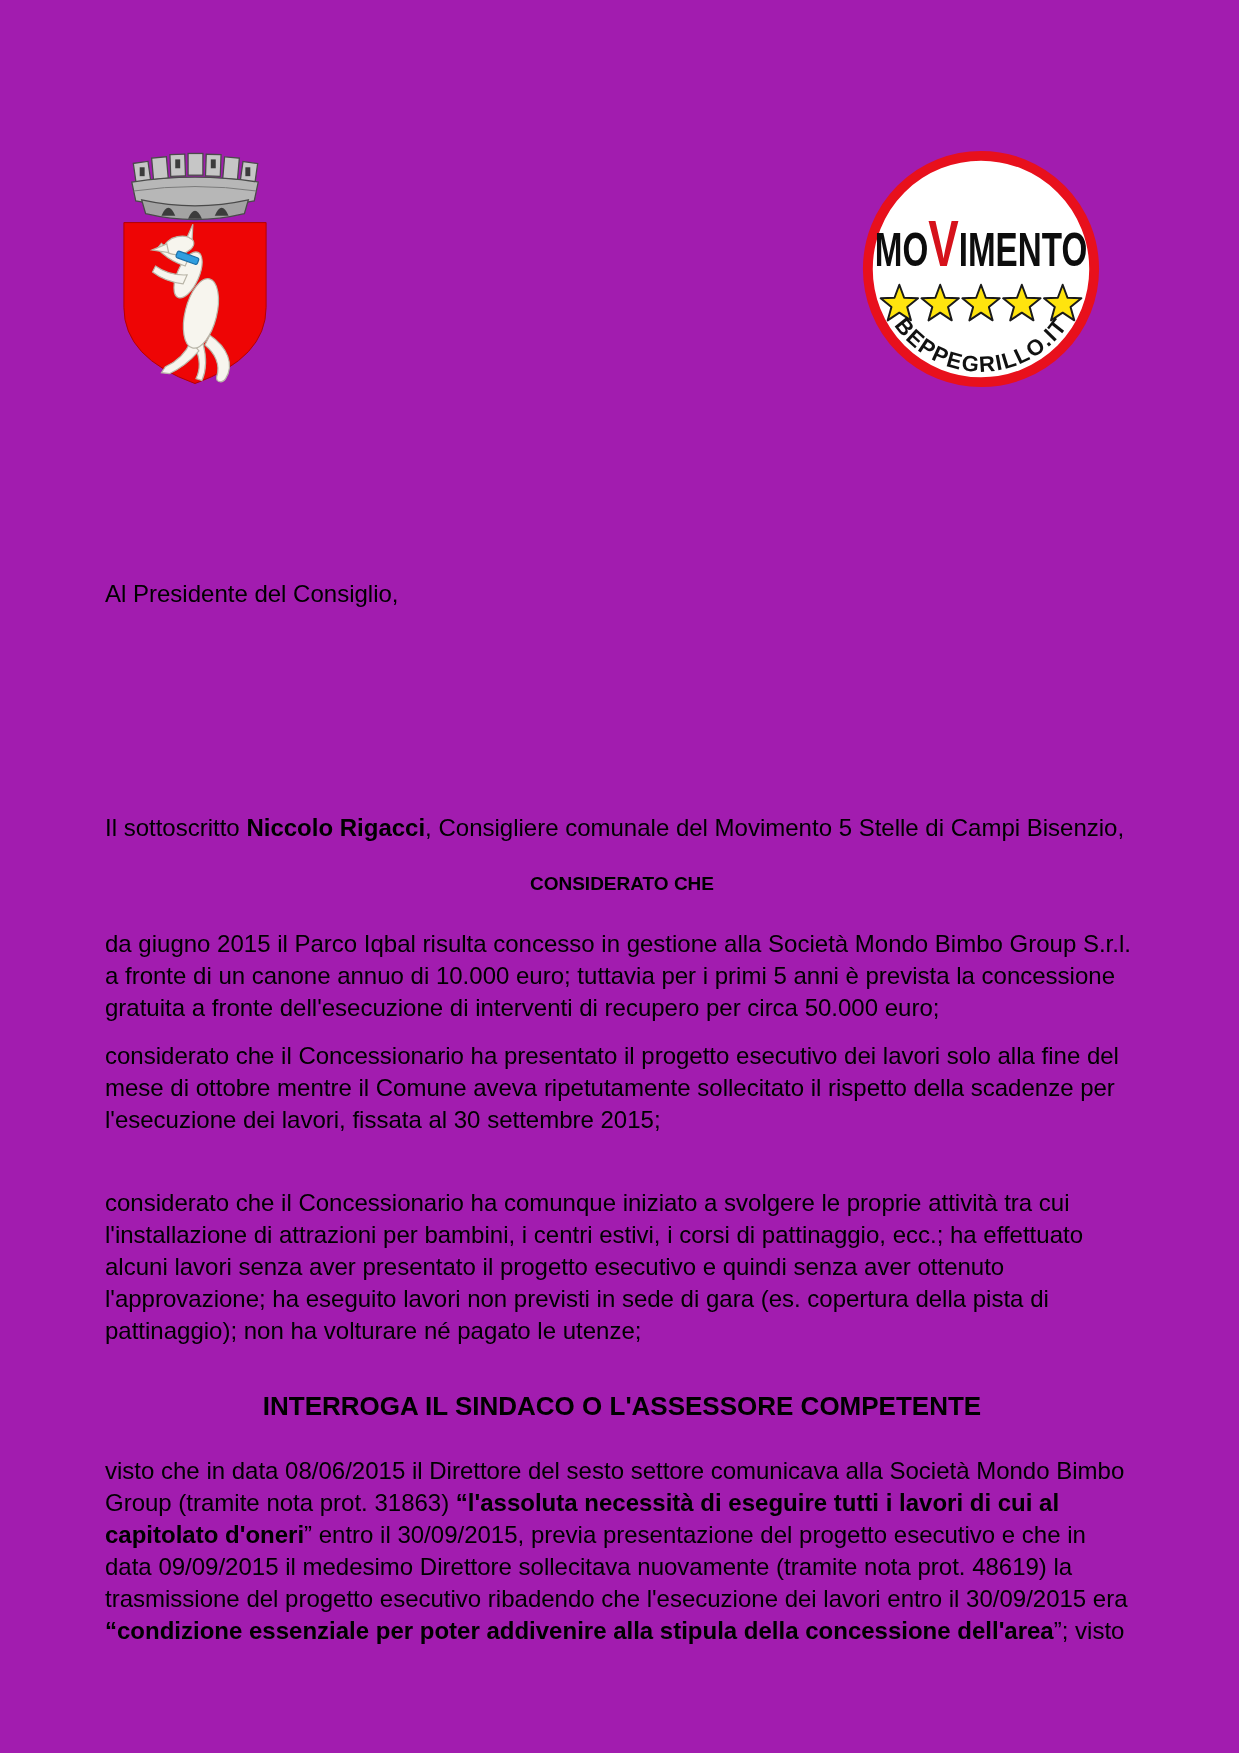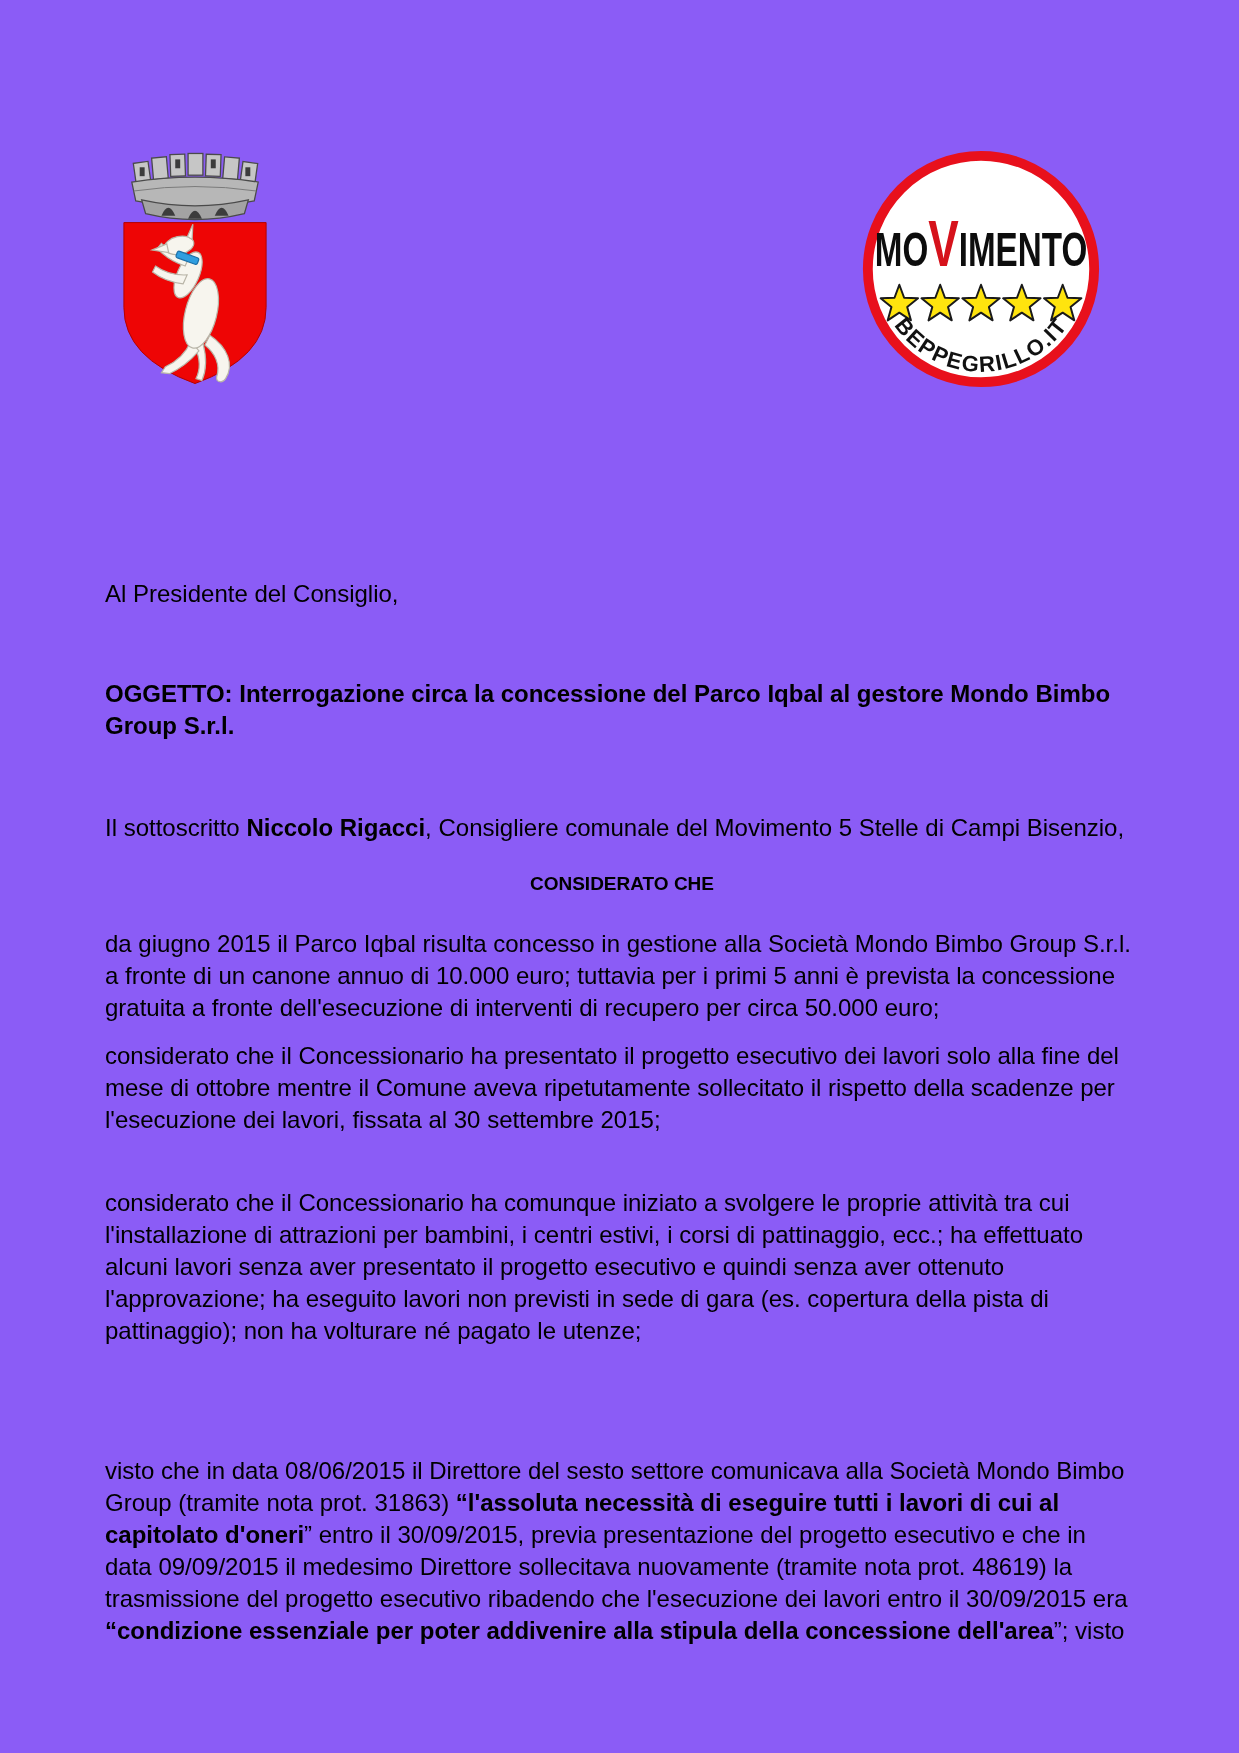--- a/index.html
+++ b/index.html
@@ -1,20 +1,20 @@
 <!DOCTYPE html>
 <html><head>
 <meta charset="utf-8">
 <style>
   html,body{margin:0;padding:0;background:#ffffff;}
   .page{
     position:relative;
     width:1239px;
     height:1753px;
-    background:#8b5cf6;
+    background:#a21caf;
     font-family:"Liberation Sans", sans-serif;
     color:#000;
     overflow:hidden;
   }
   .abs{position:absolute;}
   .coat-of-arms{left:116px;top:145px;width:158px;height:248px;}
   .m5s-logo{left:858px;top:146px;width:246px;height:246px;}
   .org-lines{left:105px;top:451px;width:1030px;text-align:center;}
   .org-line1{font-size:20px;line-height:26px;}
   .org-line2{font-size:24px;line-height:30px;}
@@ -105,28 +105,28 @@
       </g>
       <text font-family="Liberation Sans, sans-serif" font-weight="bold" font-size="22.5" fill="#111111" letter-spacing="1.5">
         <textPath href="#arcpath" startOffset="50%" text-anchor="middle">BEPPEGRILLO.IT</textPath>
       </text>
     </svg>
   </div>
 
 
   <div class="abs textblock salutation">Al Presidente del Consiglio,</div>
 
-  <div class="abs textblock subject">OGGETTO: Interrogazione circa la concessione del Parco Iqbal al gestore Mondo Bimbo Group S.r.l.</div>
 
   <div class="abs textblock intro"><span>Il sottoscritto </span><b>Niccolo Rigacci</b><span>, Consigliere comunale del Movimento 5 Stelle di Campi Bisenzio,</span></div>
 
   <div class="abs textblock h-considerato">CONSIDERATO CHE</div>
 
   <div class="abs textblock para1">da giugno 2015 il Parco Iqbal risulta concesso in gestione alla Società Mondo Bimbo Group S.r.l. a fronte di un canone annuo di 10.000 euro; tuttavia per i primi 5 anni è prevista la concessione gratuita a fronte dell'esecuzione di interventi di recupero per circa 50.000 euro;</div>
 
   <div class="abs textblock para2">considerato che il Concessionario ha presentato il progetto esecutivo dei lavori solo alla fine del mese di ottobre mentre il Comune aveva ripetutamente sollecitato il rispetto della scadenze per l'esecuzione dei lavori, fissata al 30 settembre 2015;</div>
 
   <div class="abs textblock para3">considerato che il Concessionario ha comunque iniziato a svolgere le proprie attività tra cui l'installazione di attrazioni per bambini, i centri estivi, i corsi di pattinaggio, ecc.; ha effettuato alcuni lavori senza aver presentato il progetto esecutivo e quindi senza aver ottenuto l'approvazione; ha eseguito lavori non previsti in sede di gara (es. copertura della pista di pattinaggio); non ha volturare né pagato le utenze;</div>
 
+  <div class="abs textblock h-interroga">INTERROGA IL SINDACO O L'ASSESSORE COMPETENTE</div>
 
   <div class="abs textblock closing"><span>visto che in data 08/06/2015 il Direttore del sesto settore comunicava alla Società Mondo Bimbo Group (tramite nota prot. 31863) </span><b>“l'assoluta necessità di eseguire tutti i lavori di cui al capitolato d'oneri</b><span>” entro il 30/09/2015, previa presentazione del progetto esecutivo e che in data 09/09/2015 il medesimo Direttore sollecitava nuovamente (tramite nota prot. 48619) la trasmissione del progetto esecutivo ribadendo che l'esecuzione dei lavori entro il 30/09/2015 era </span><b>“condizione essenziale per poter addivenire alla stipula della concessione dell'area</b><span>”; visto</span></div>
 
 </div>
 
 </body></html>

